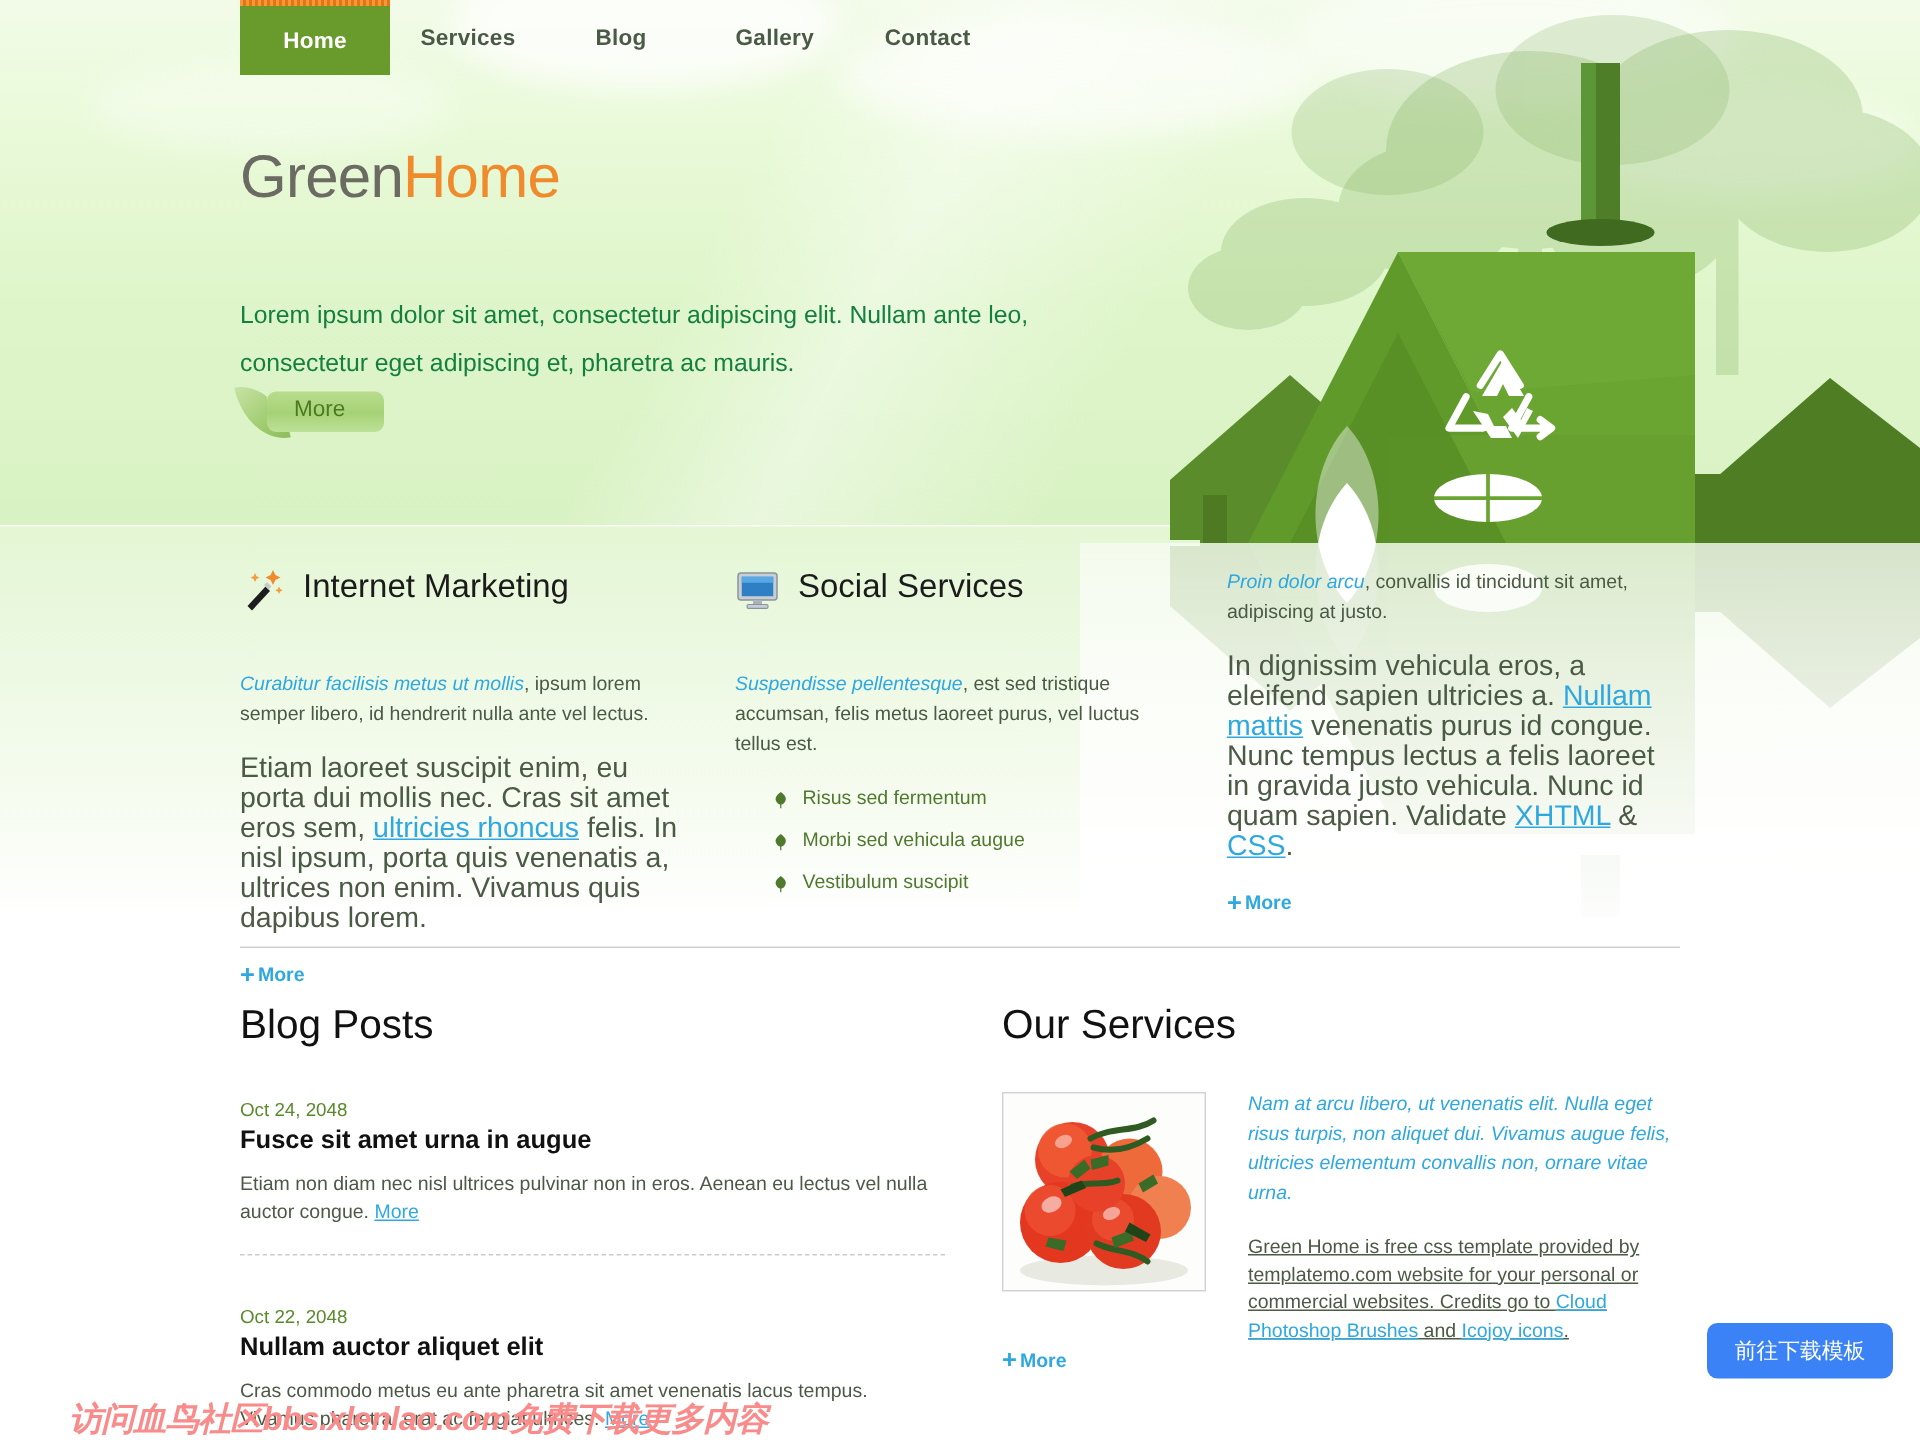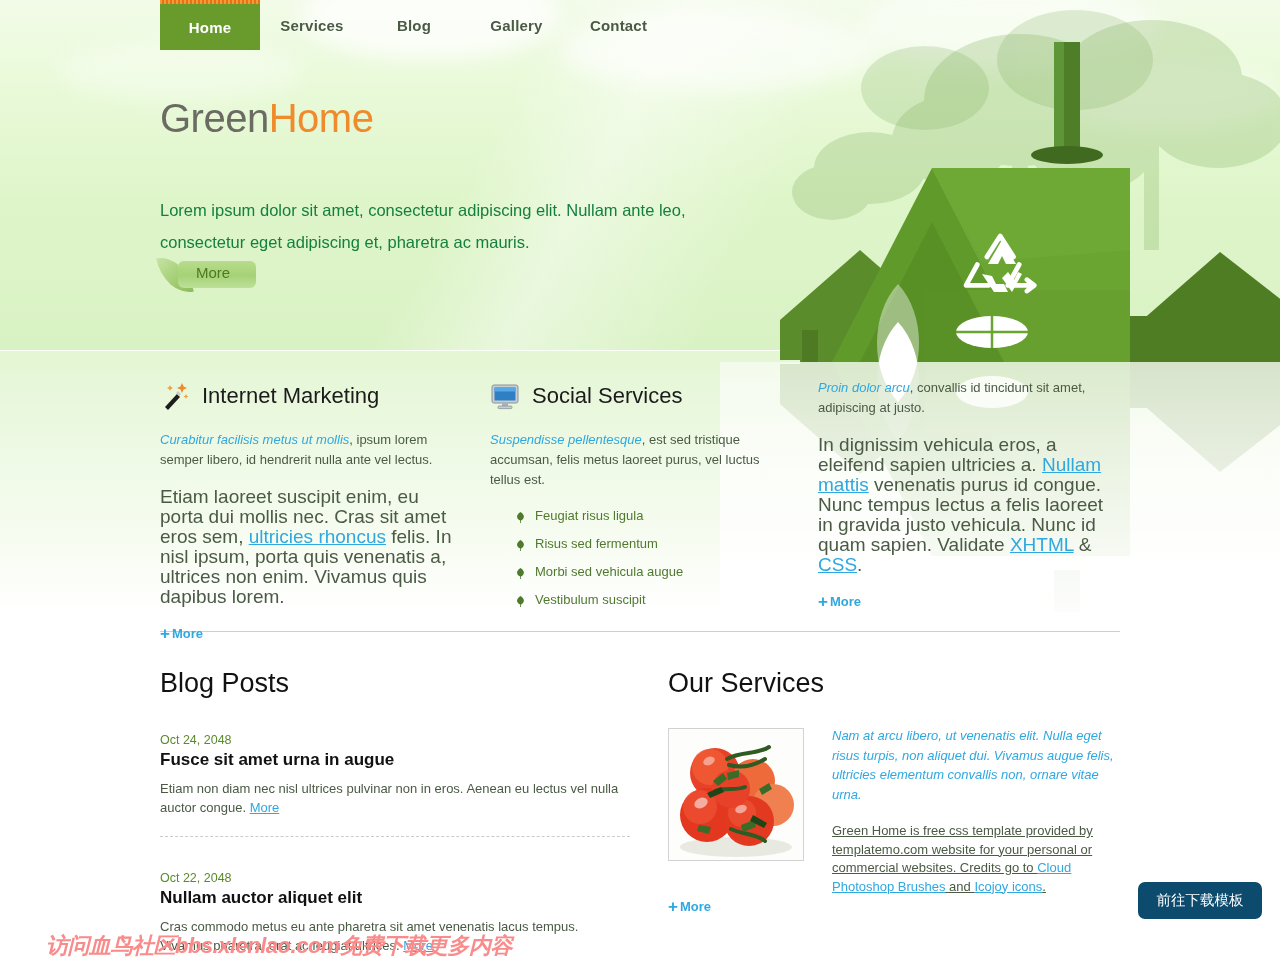--- a/index.html
+++ b/index.html
@@ -118,21 +118,21 @@
   
   .svc-col {
     position: absolute; top: 378px;
     z-index: 25;
   }
   #svc1 { left: 160px;  width: 300px; }
   #svc2 { left: 490px;  width: 300px; }
   #svc3 { left: 818px;  width: 300px; }
 
   .svc-head {
-    display: flex; align-items: center; height: 36px; margin-bottom: 16px;
+    display: flex; align-items: flex-start; height: 36px; margin-bottom: 32px;
   }
   .svc-icon { width: 30px; height: 30px; margin-right: 12px; flex: 0 0 30px; position: relative; }
   .svc-title { font-size: 22px; color: #1b1b1b; font-weight: normal; }
 
   .svc-lead { font-size: 13px; line-height: 20px; color: #4a5a44; margin: 0 0 17px 0; }
   .svc-lead .em { color: #2fa8e0; font-style: italic; }
   .svc-body { font-size: 19px; line-height: 20px; color: #4a5a44; margin: 0; }
   .svc-body a, .svc-lead a { color: #2fa8e0; text-decoration: underline; }
 
   .svc-list { list-style: none; margin: 0; padding: 0; }
@@ -198,21 +198,21 @@
     position: absolute; left: 46px; top: 931px;
     font-size: 22px; font-weight: bold; font-style: italic;
     color: #f98b8b;
     letter-spacing: -0.5px;
     white-space: nowrap;
     z-index: 60;
   }
   #dl-btn {
     position: absolute; left: 1138px; top: 882px;
     width: 124px; height: 37px; border-radius: 7px;
-    background: #0c4a6e; color: #ffffff;
+    background: #3b82f6; color: #ffffff;
     display: flex; align-items: center; justify-content: center;
     font-size: 14.5px; cursor: pointer; z-index: 60;
     border: none;
     font-family: "Liberation Sans", "DejaVu Sans", sans-serif;
   }
 </style>
 </head>
 <body>
 
 <div id="hero">
@@ -382,28 +382,20 @@
         <rect x="12" y="22" width="6" height="3" fill="#aab3ba"></rect>
         <rect x="8" y="25" width="14" height="2.6" rx="1" fill="#c8ced4" stroke="#8a949c" stroke-width="0.8"></rect>
       </svg>
     </span>
     <span class="svc-title">Social Services</span>
   </div>
   <p class="svc-lead">
     <span class="em">Suspendisse pellentesque</span><span>, est sed tristique accumsan, felis metus laoreet purus, vel luctus tellus est.</span>
   </p>
   <ul class="svc-list">
-    <li>
-      <span class="leaf-bullet">
-        <svg width="9" height="11" viewBox="0 0 9 11">
-            <path d="M4.5 0 C7.5 2 9 4.5 7 7 C6 8.3 5 8.4 4.9 8.4 L4.9 11 L4.1 11 L4.1 8.4 C4 8.4 3 8.3 2 7 C0 4.5 1.5 2 4.5 0 Z" fill="#4f7a2e"></path>
-          </svg>
-      </span>
-      <span>Feugiat risus ligula</span>
-    </li>
     <li>
       <span class="leaf-bullet">
         <svg width="9" height="11" viewBox="0 0 9 11">
             <path d="M4.5 0 C7.5 2 9 4.5 7 7 C6 8.3 5 8.4 4.9 8.4 L4.9 11 L4.1 11 L4.1 8.4 C4 8.4 3 8.3 2 7 C0 4.5 1.5 2 4.5 0 Z" fill="#4f7a2e"></path>
           </svg>
       </span>
       <span>Risus sed fermentum</span>
     </li>
     <li>
       <span class="leaf-bullet">

